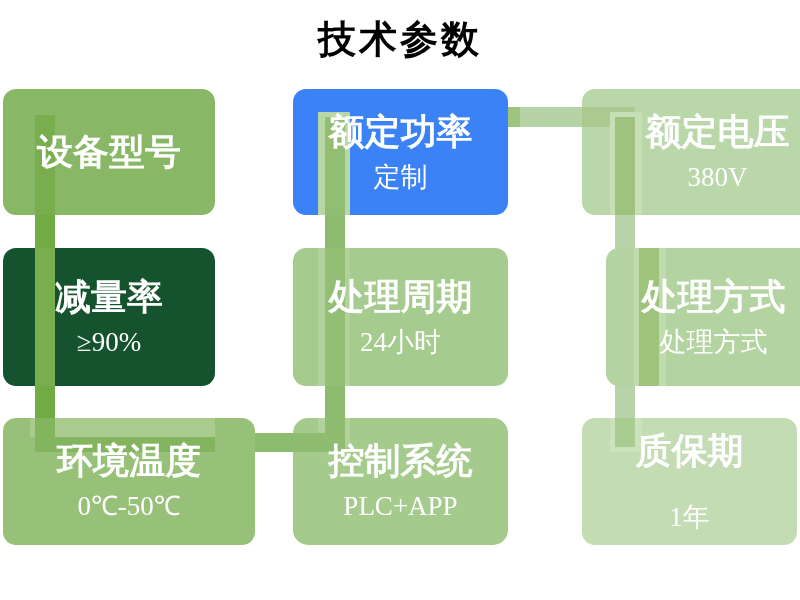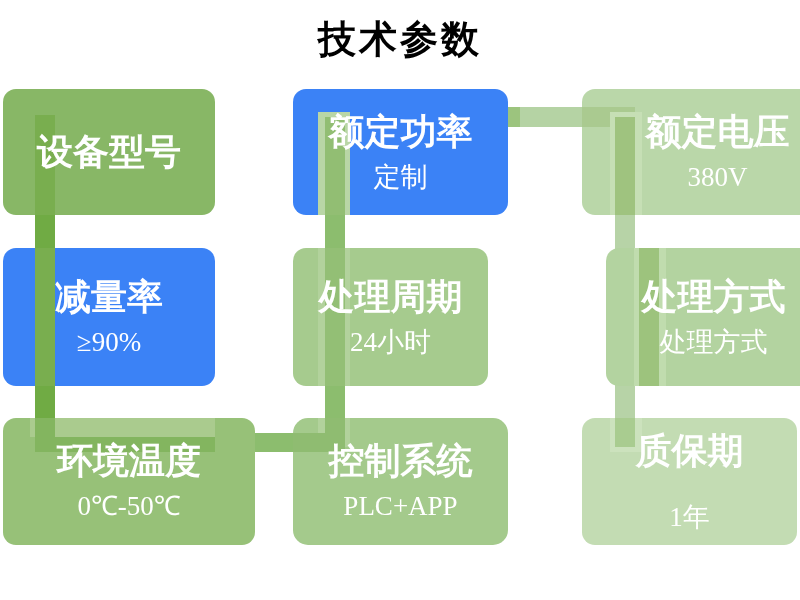--- a/index.html
+++ b/index.html
@@ -23,21 +23,21 @@
   
   .box{
     position:absolute;border-radius:13px;overflow:hidden;
     display:flex;flex-direction:column;align-items:center;justify-content:center;
     gap:14px;color:#fff;text-align:center;
   }
   .b1{left:3px;  top:89px; width:212px;height:126px;}
   .b2{left:293px;top:89px; width:215px;height:126px;}
   .b3{left:582px;top:89px; width:215px;height:126px;padding-left:28px;}
   .b4{left:3px;  top:248px;width:212px;height:138px;}
-  .b5{left:293px;top:248px;width:195px;height:138px;}
+  .b5{left:293px;top:248px;width:215px;height:138px;}
   .b6{left:582px;top:248px;width:215px;height:138px;margin-left:24px;}
   .b7{left:3px;  top:418px;width:252px;height:127px;}
   .b8{left:293px;top:418px;width:215px;height:127px;}
   .b9{left:582px;top:418px;width:215px;height:127px;gap:35px;}
   .box-label{font-size:36px;font-weight:700;line-height:1;position:relative;z-index:3;}
   .box-value{font-size:27px;font-weight:400;line-height:1;position:relative;z-index:3;}
   
   .strip{position:absolute;z-index:1;}
 </style>
 </head>
@@ -67,21 +67,21 @@
   </div>
 
   <div class="box b3" style="background: rgb(186, 215, 169);">
     <div class="strip" style="left:0;top:18px;width:53px;height:20px;background:#aaca90;"></div>
     <div class="strip" style="left:28px;top:23px;width:32px;height:103px;background:#c6dfb5;"></div>
     <div class="strip" style="left:33px;top:28px;width:20px;height:98px;background:#9fc37f;"></div>
     <div class="box-label">额定电压</div>
     <div class="box-value">380V</div>
   </div>
 
-  <div class="box b4" style="background: #3b82f6;">
+  <div class="box b4" style="background: #14532d;">
     <div class="strip" style="left:32px;top:0;width:20px;height:138px;background:#79ae4f;"></div>
     <div class="box-label">减量率</div>
     <div class="box-value">≥90%</div>
   </div>
 
   <div class="box b5" style="background: rgb(166, 203, 142);">
     <div class="strip" style="left:25px;top:0;width:32px;height:138px;background:#b2d29c;"></div>
     <div class="strip" style="left:32px;top:0;width:20px;height:138px;background:#93bf75;"></div>
     <div class="box-label">处理周期</div>
     <div class="box-value">24小时</div>

